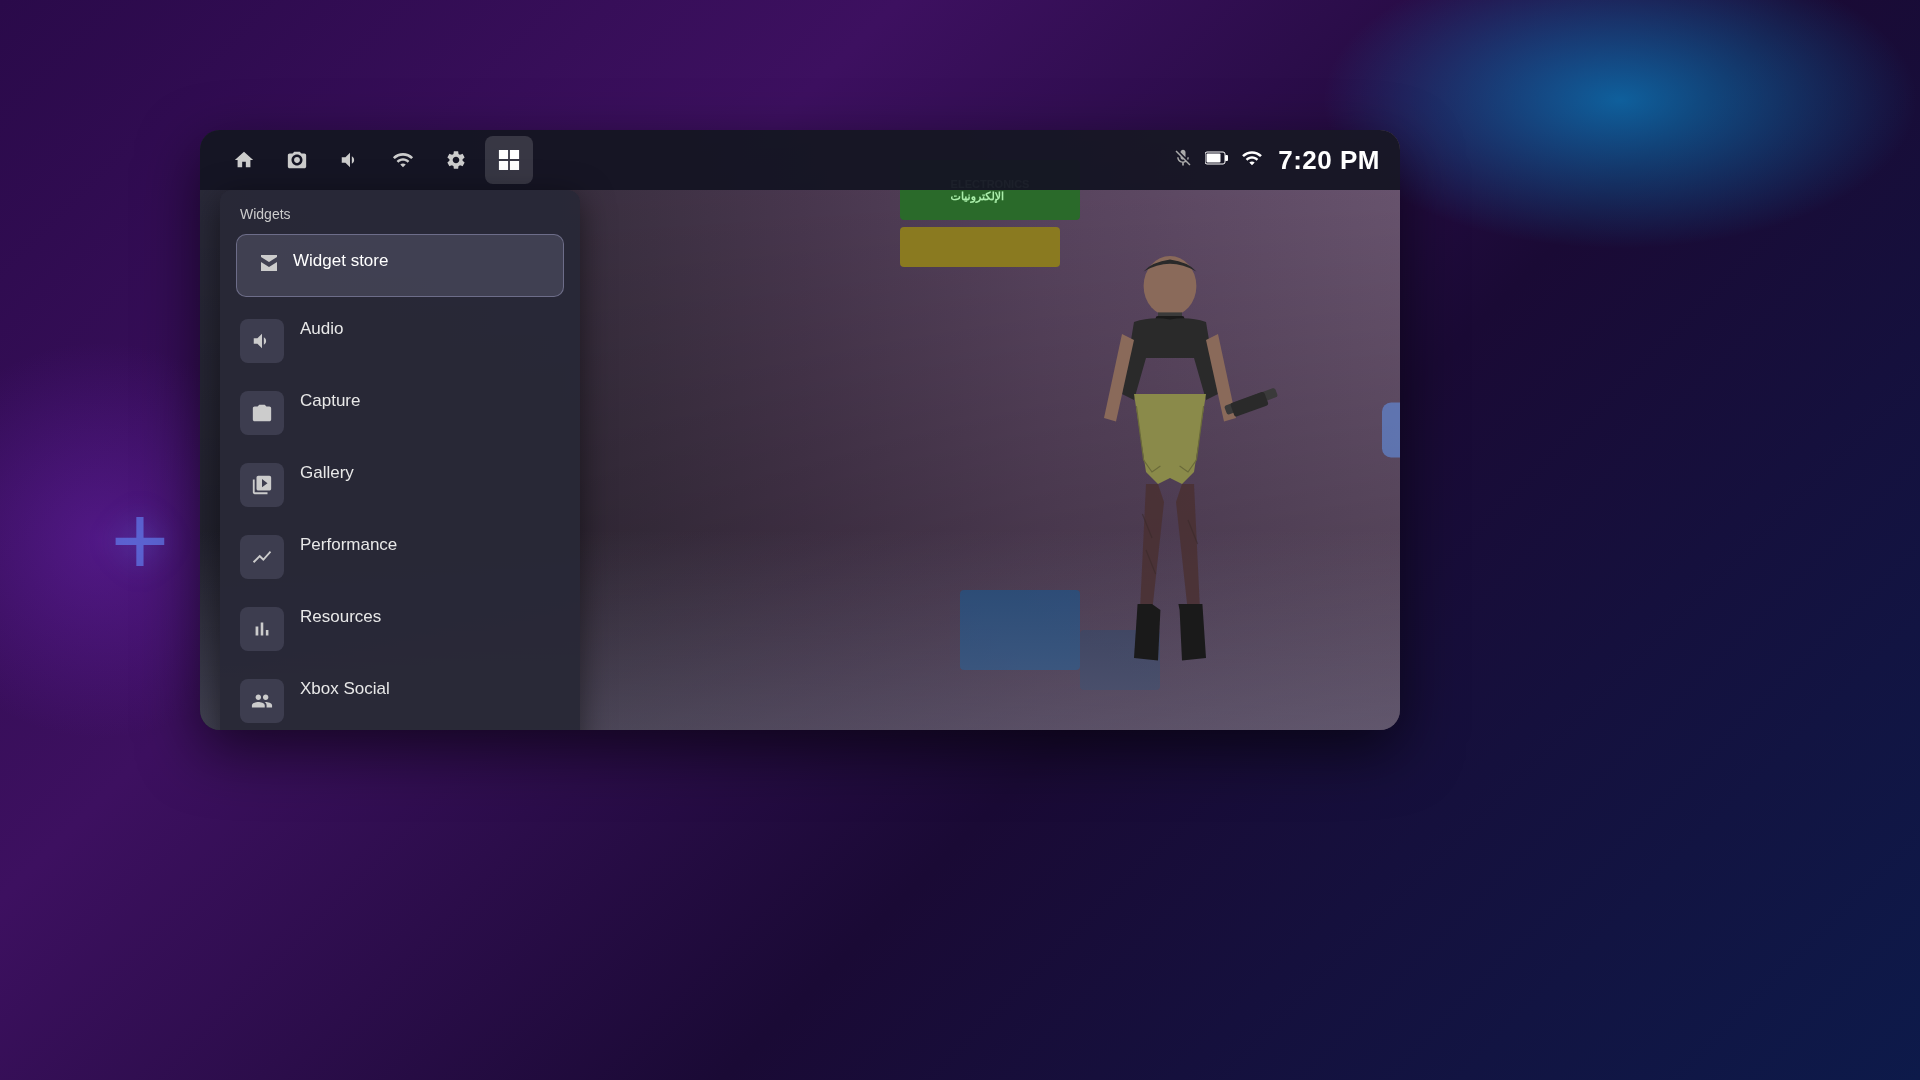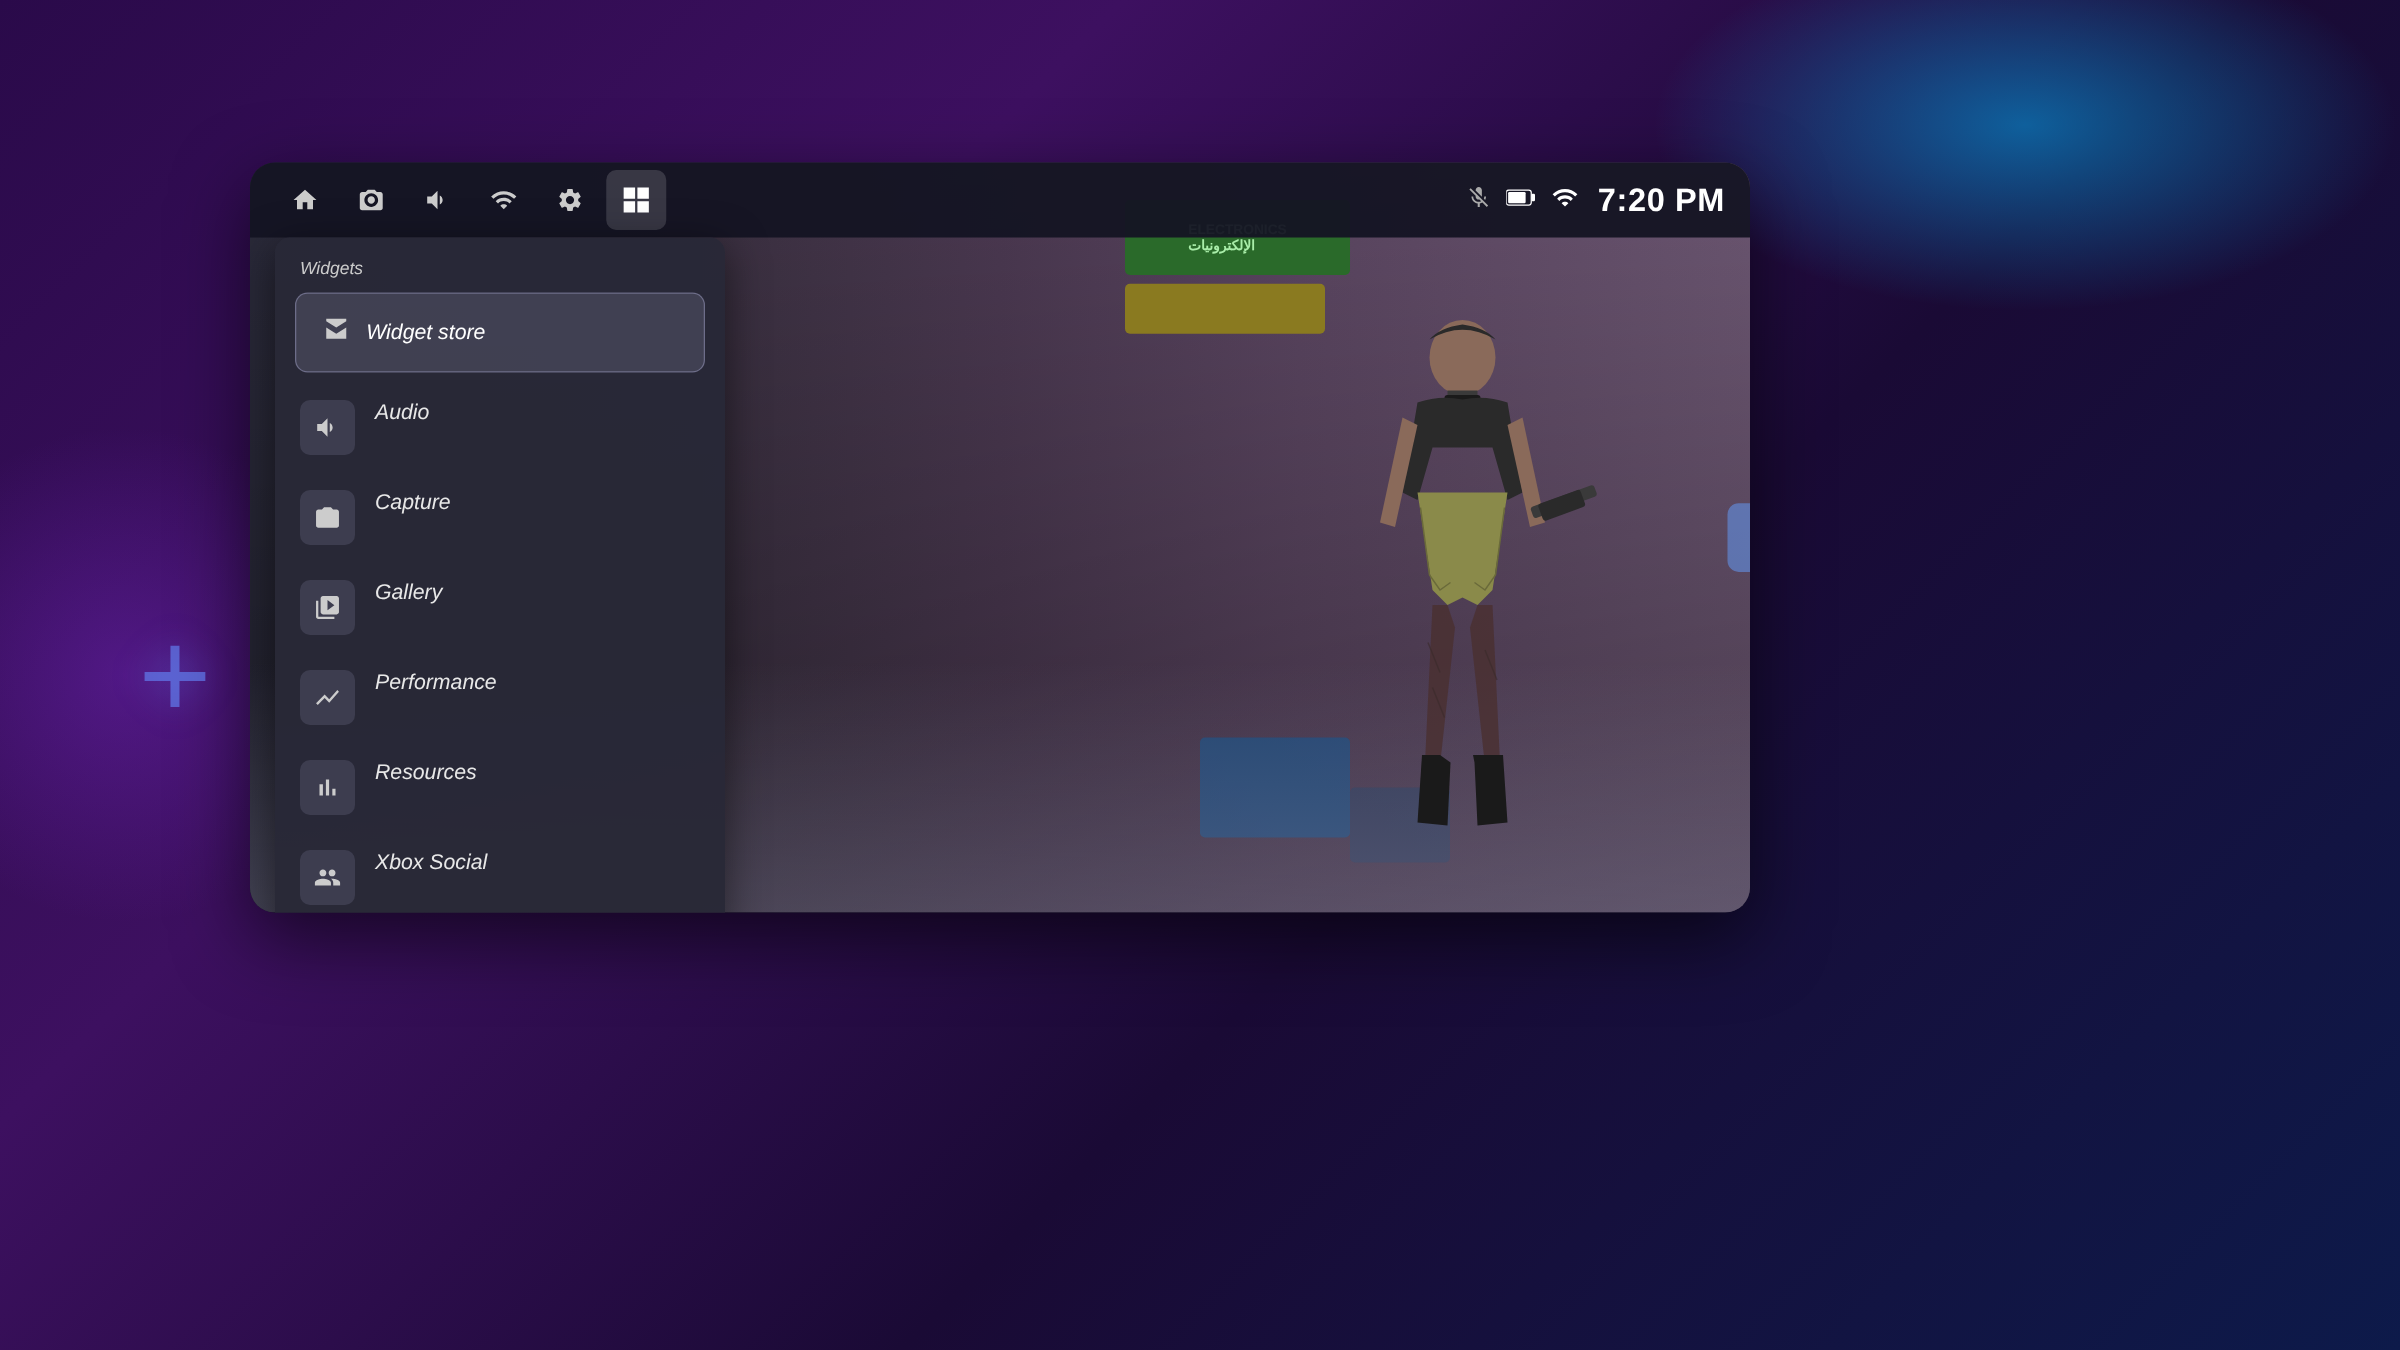--- a/index.html
+++ b/index.html
@@ -153,38 +153,37 @@
     .dropdown-panel {
       position: absolute;
       top: 60px;
       left: 20px;
       width: 360px;
       background: rgba(40, 40, 55, 0.97);
       border-radius: 12px;
       padding: 16px 0 16px 0;
       z-index: 20;
       box-shadow: 0 8px 32px rgba(0,0,0,0.5);
-      font-style: italic;
     }
 
     .dropdown-title {
       color: #ccc;
       font-size: 14px;
       padding: 0 20px 12px 20px;
       font-weight: 400;
     }
 
     .widget-store-btn {
       margin: 0 16px 8px 16px;
       background: rgba(80, 80, 100, 0.6);
       border: 1.5px solid rgba(180, 180, 220, 0.4);
       border-radius: 10px;
       padding: 16px 20px;
       display: flex;
-      align-items: center;
+      align-items: flex-start;
       gap: 12px;
       cursor: pointer;
       color: white;
       font-size: 17px;
       font-weight: 500;
       transition: background 0.2s;
     }
 
     .menu-item {
       display: flex;

